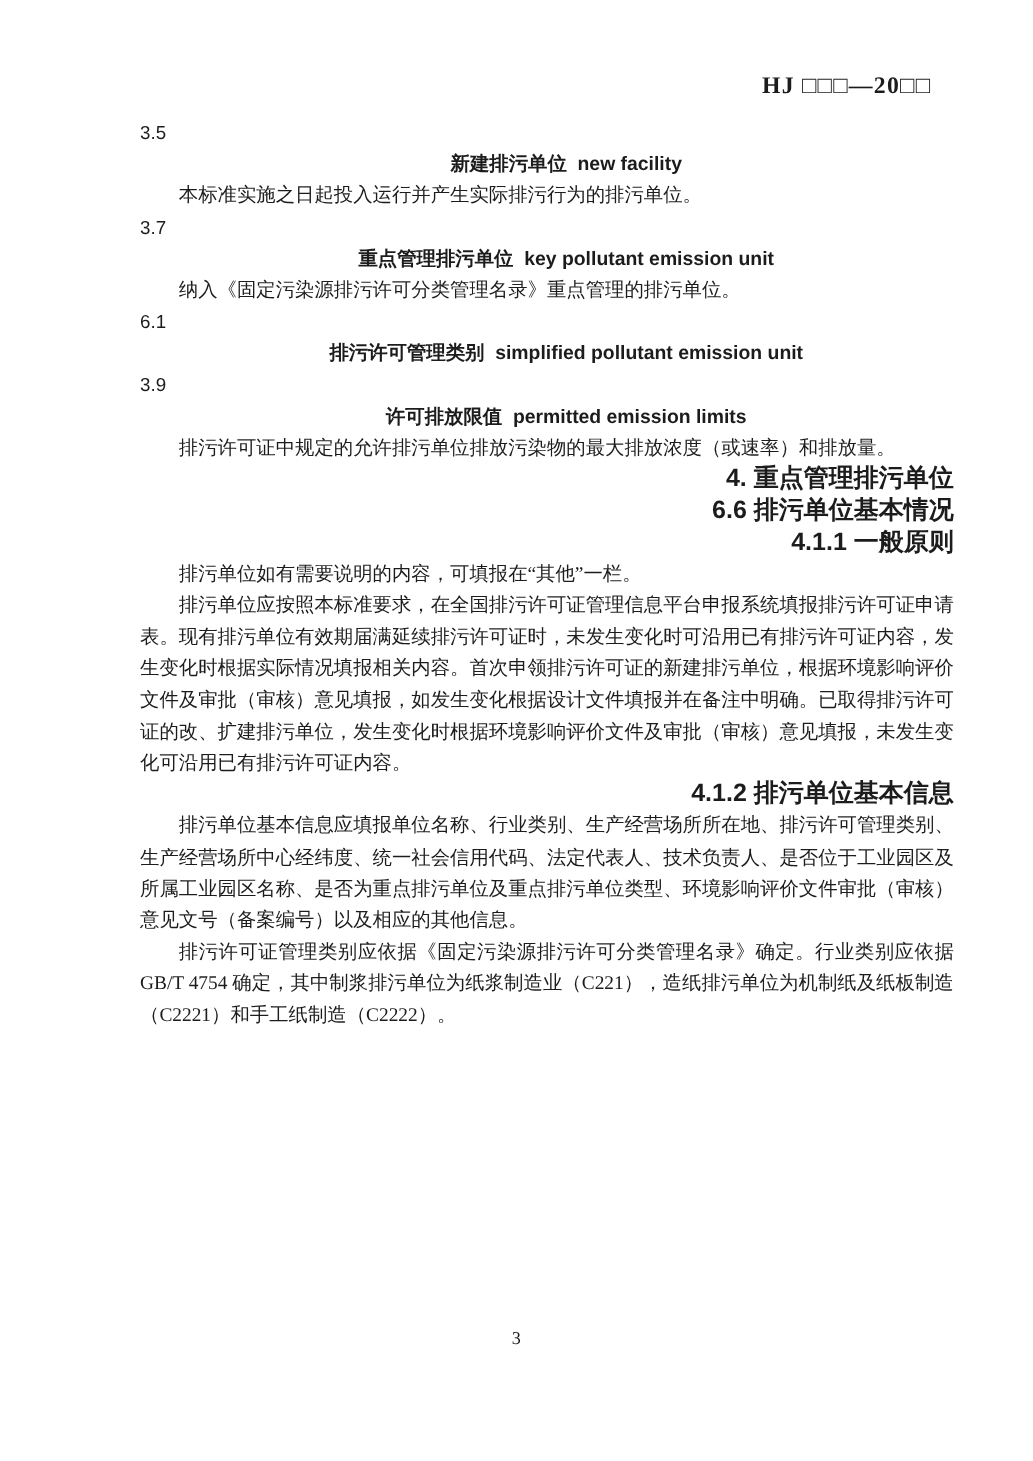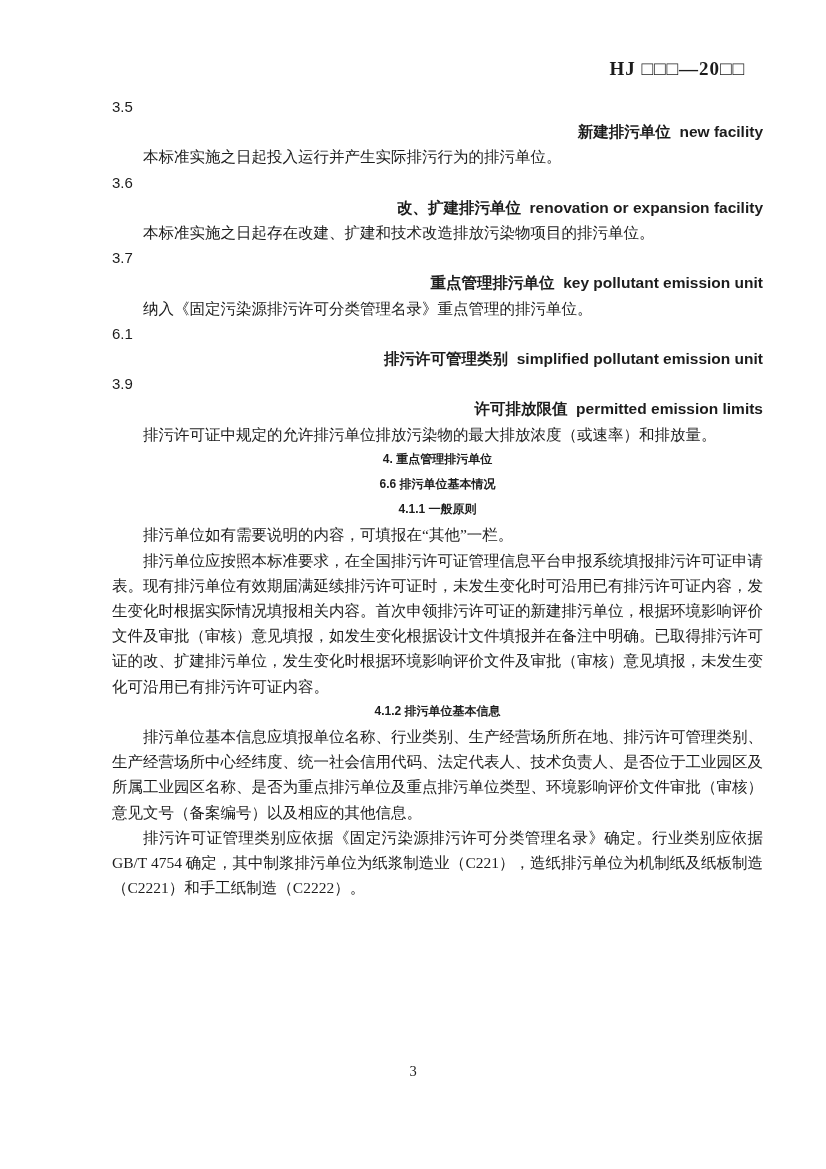--- a/index.html
+++ b/index.html
@@ -39,31 +39,31 @@
   .sec-num {
     font-family: "Liberation Sans", "DejaVu Sans", sans-serif;
     font-size: 15px;
     text-align: left;
   }
   .term {
     font-family: "Liberation Sans", "DejaVu Sans", sans-serif;
     font-weight: 700;
     font-size: 15.5px;
     text-indent: 2em;
-    text-align: right;
+    text-align: center;
     white-space: pre-wrap;
   }
   .definition, .para {
     text-indent: 2em;
   }
   .h-bold {
     font-family: "Liberation Sans", "DejaVu Sans", sans-serif;
     font-weight: 700;
-    font-size: 12px;
-    text-align: center;
+    font-size: 20px;
+    text-align: right;
   }
   .page-number {
     position: absolute;
     top: 1063px;
     left: 0;
     width: 100%;
     text-align: center;
     font-family: "Liberation Serif", "DejaVu Serif", serif;
     font-size: 14.5px;
   }
@@ -76,25 +76,20 @@
   <div class="doc-number">HJ □□□—20□□</div>
 
   <div class="content">
 
     <section>
       <div class="sec-num">3.5</div>
       <div class="term">新建排污单位  new facility</div>
       <div class="definition">本标准实施之日起投入运行并产生实际排污行为的排污单位。</div>
     </section>
 
-    <section>
-      <div class="sec-num">3.6</div>
-      <div class="term">改、扩建排污单位  renovation or expansion facility</div>
-      <div class="definition">本标准实施之日起存在改建、扩建和技术改造排放污染物项目的排污单位。</div>
-    </section>
 
     <section>
       <div class="sec-num">3.7</div>
       <div class="term">重点管理排污单位  key pollutant emission unit</div>
       <div class="definition">纳入《固定污染源排污许可分类管理名录》重点管理的排污单位。</div>
     </section>
 
     <section>
       <div class="sec-num">6.1</div>
       <div class="term">排污许可管理类别  simplified pollutant emission unit</div>

